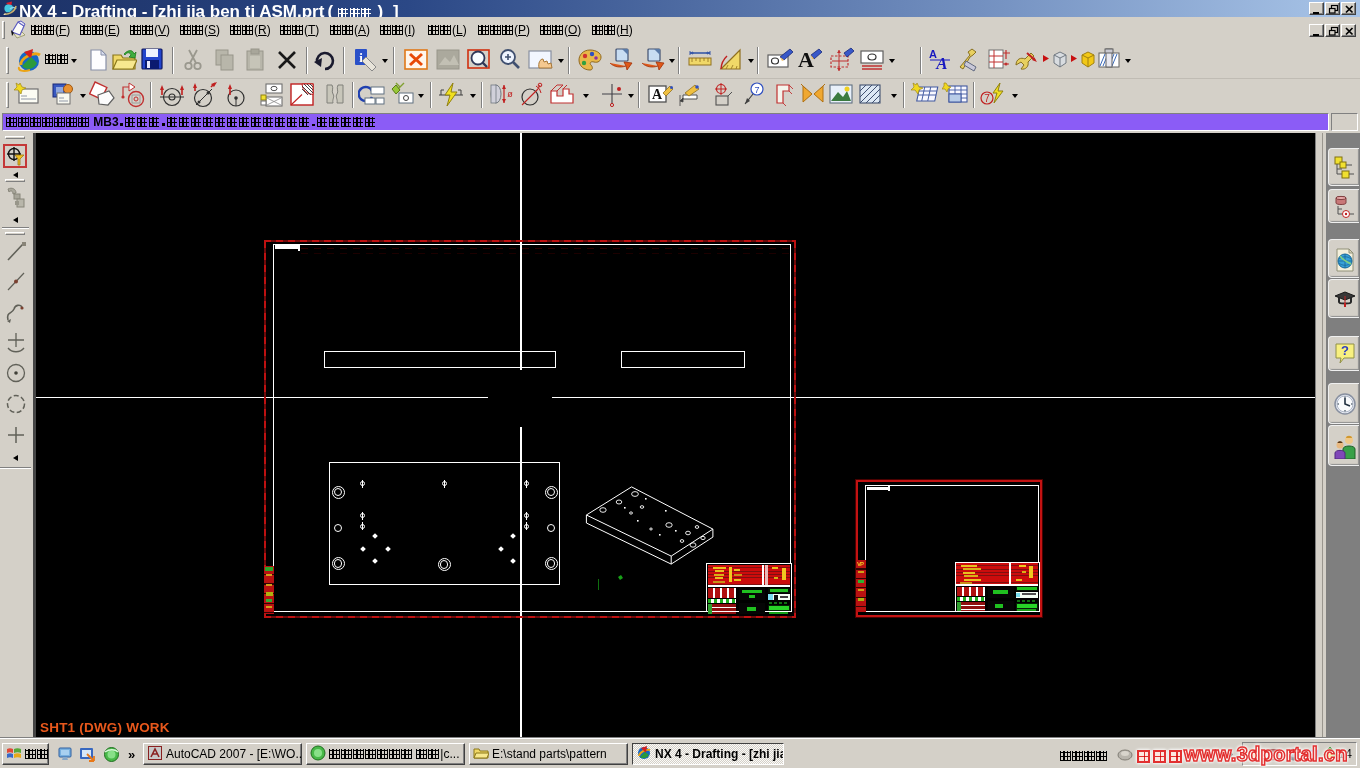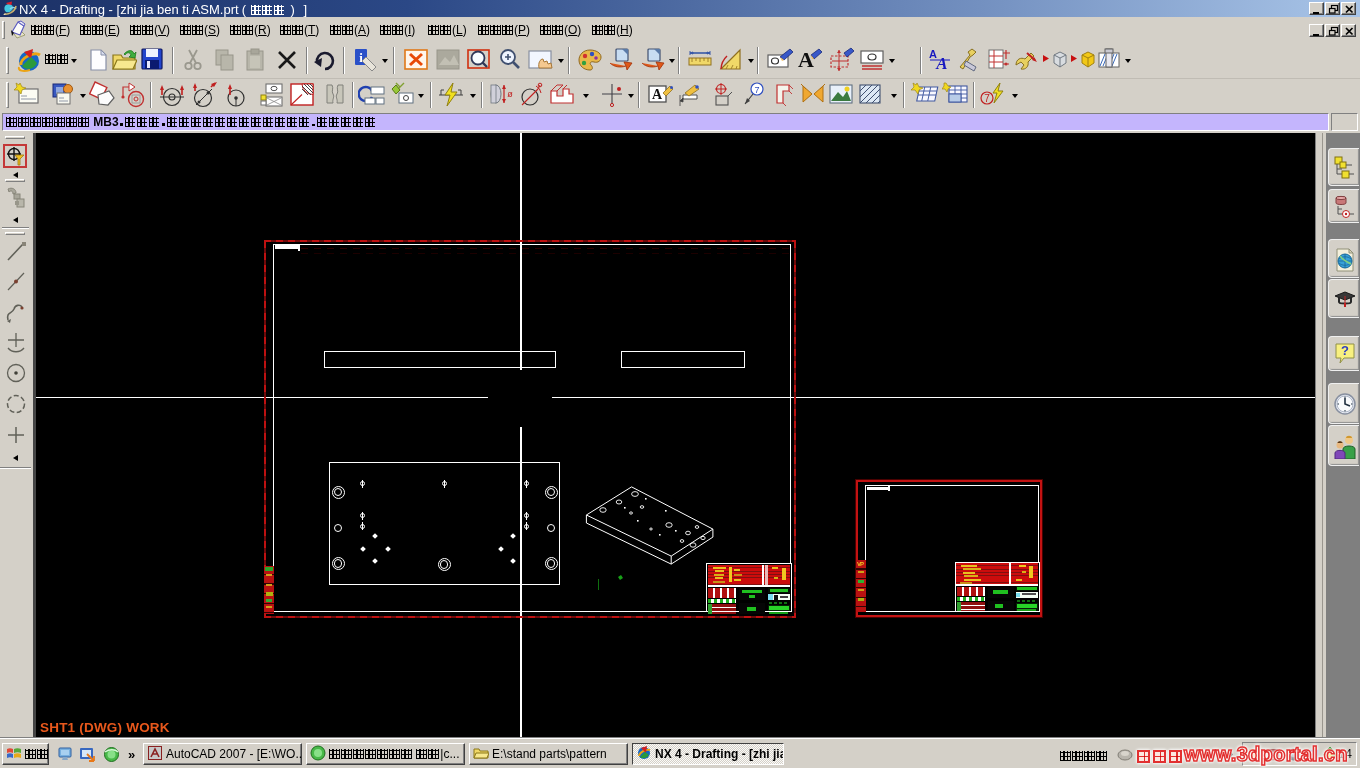--- a/index.html
+++ b/index.html
@@ -1,32 +1,32 @@
 <!DOCTYPE html>
 <html><head><meta charset="utf-8">
 <style>
 *{margin:0;padding:0;box-sizing:border-box}
 html,body{width:1360px;height:768px;overflow:hidden;background:#d4d0c8;font-family:"Liberation Sans",sans-serif}
 .abs{position:absolute}
-#titlebar{position:absolute;left:0;top:0;width:1360px;height:17px;background:linear-gradient(to right,#1c3166,#2b4886 30%,#7390c0 72%,#a9c5e8);color:#fff;font-weight:normal;font-size:13px}
+#titlebar{position:absolute;left:0;top:0;width:1360px;height:17px;background:linear-gradient(to right,#1c3166,#2b4886 30%,#7390c0 72%,#a9c5e8);color:#fff;font-weight:bold;font-size:17px}
 #titletxt{position:absolute;left:19px;top:1.5px;white-space:nowrap;letter-spacing:0px}
 .winbtn{position:absolute;width:15px;height:13px;top:2px;background:#d4d0c8;border:1px solid;border-color:#fff #404040 #404040 #fff;box-shadow:inset -1px -1px 0 #808080}
 .winbtn svg{position:absolute;left:1px;top:1px}
 #menubar{position:absolute;left:0;top:17px;width:1360px;height:26px;background:#d4d0c8;font-size:12px;color:#000}
 .menuitem{position:absolute;top:6px;white-space:nowrap}
 .mdibtn{position:absolute;width:15px;height:13px;top:7px;background:#d4d0c8;border:1px solid;border-color:#fff #404040 #404040 #fff;box-shadow:inset -1px -1px 0 #808080}
 .mdibtn svg{position:absolute;left:1px;top:1px}
 #tb1{position:absolute;left:0;top:43px;width:1360px;height:36px;background:#d4d0c8;border-bottom:1px solid #c0bcb4}
 #tb2{position:absolute;left:0;top:79px;width:1360px;height:33px;background:#d4d0c8}
 .grip{position:absolute;width:3px;background:#d4d0c8;border:1px solid;border-color:#fff #808080 #808080 #fff}
 .vsep{position:absolute;width:2px;background:#d4d0c8;border-left:1px solid #808080;border-right:1px solid #fff}
 .ic{position:absolute;width:24px;height:24px}
 .drop{position:absolute;width:0;height:0;border-left:3px solid transparent;border-right:3px solid transparent;border-top:4px solid #000}
 #promptbar{position:absolute;left:0;top:112px;width:1360px;height:21px;background:#d4d0c8}
-#promptfield{position:absolute;left:2px;top:1px;width:1327px;height:18px;background:#c4b5fd;border:1px solid;border-color:#808080 #fff #fff #808080;font-size:12px;font-weight:bold;color:#000;line-height:16px;padding-left:3px;white-space:nowrap;overflow:hidden}
+#promptfield{position:absolute;left:2px;top:1px;width:1327px;height:18px;background:#8b5cf6;border:1px solid;border-color:#808080 #fff #fff #808080;font-size:12px;font-weight:bold;color:#000;line-height:16px;padding-left:3px;white-space:nowrap;overflow:hidden}
 #promptfield2{position:absolute;left:1331px;top:1px;width:27px;height:18px;background:#d4d0c8;border:1px solid;border-color:#808080 #fff #fff #808080}
 #lefttb{position:absolute;left:0;top:133px;width:36px;height:605px;background:#d4d0c8;border-right:3px solid #454545}
 #canvas{position:absolute;left:36px;top:133px;width:1279px;height:605px;background:#000;overflow:hidden}
 #rstrip{position:absolute;left:1315px;top:133px;width:11px;height:605px;background:#d4d0c8;border-left:1px solid #808080}
 #rstrip .inner{position:absolute;left:6px;top:0;width:1px;height:100%;background:#9a968e}
 #resbar{position:absolute;left:1326px;top:133px;width:34px;height:605px;background:#7f7f7f}
 .resbtn{position:absolute;left:2px;width:31px;background:#d4d0c8;border-radius:4px 0 0 4px;border:1px solid #efefef;border-right:none;box-shadow:inset -1px -1px 1px #909090}
 #taskbar{position:absolute;left:0;top:738px;width:1360px;height:30px;background:#d4d0c8;border-top:1px solid #fff;box-shadow:0 -1px 0 #808080}
 .taskbtn{position:absolute;top:4px;height:22px;background:#d4d0c8;border:1px solid;border-color:#fff #404040 #404040 #fff;box-shadow:inset -1px -1px 0 #808080;font-size:12px;color:#000;line-height:20px;white-space:nowrap;overflow:hidden}
 .taskbtn .ticon{display:inline-block;vertical-align:-3px;margin:0 3px 0 3px}

